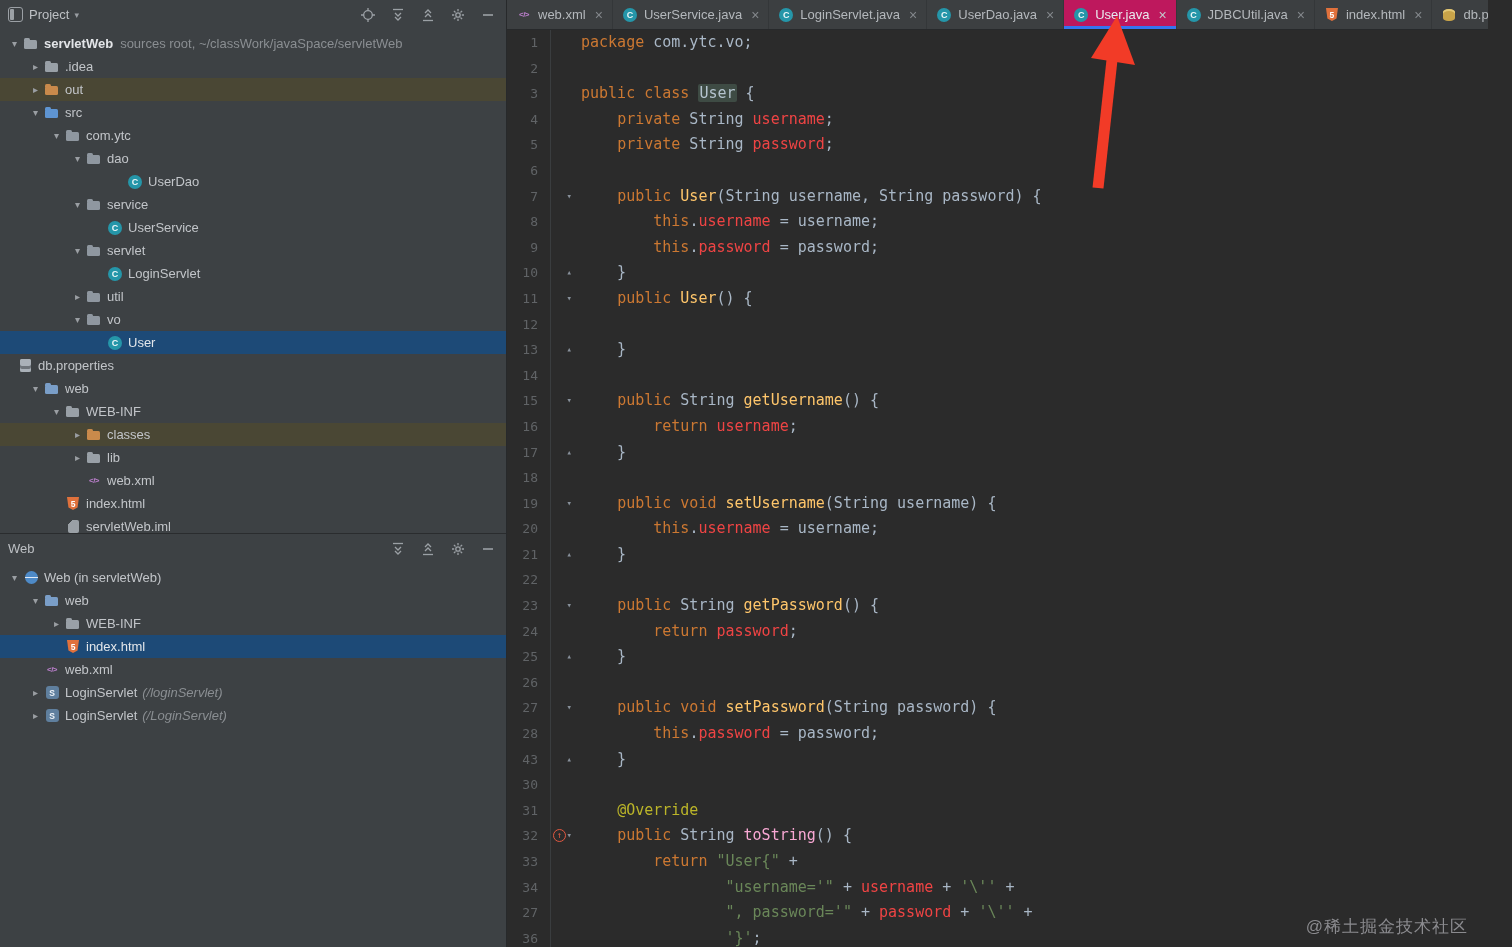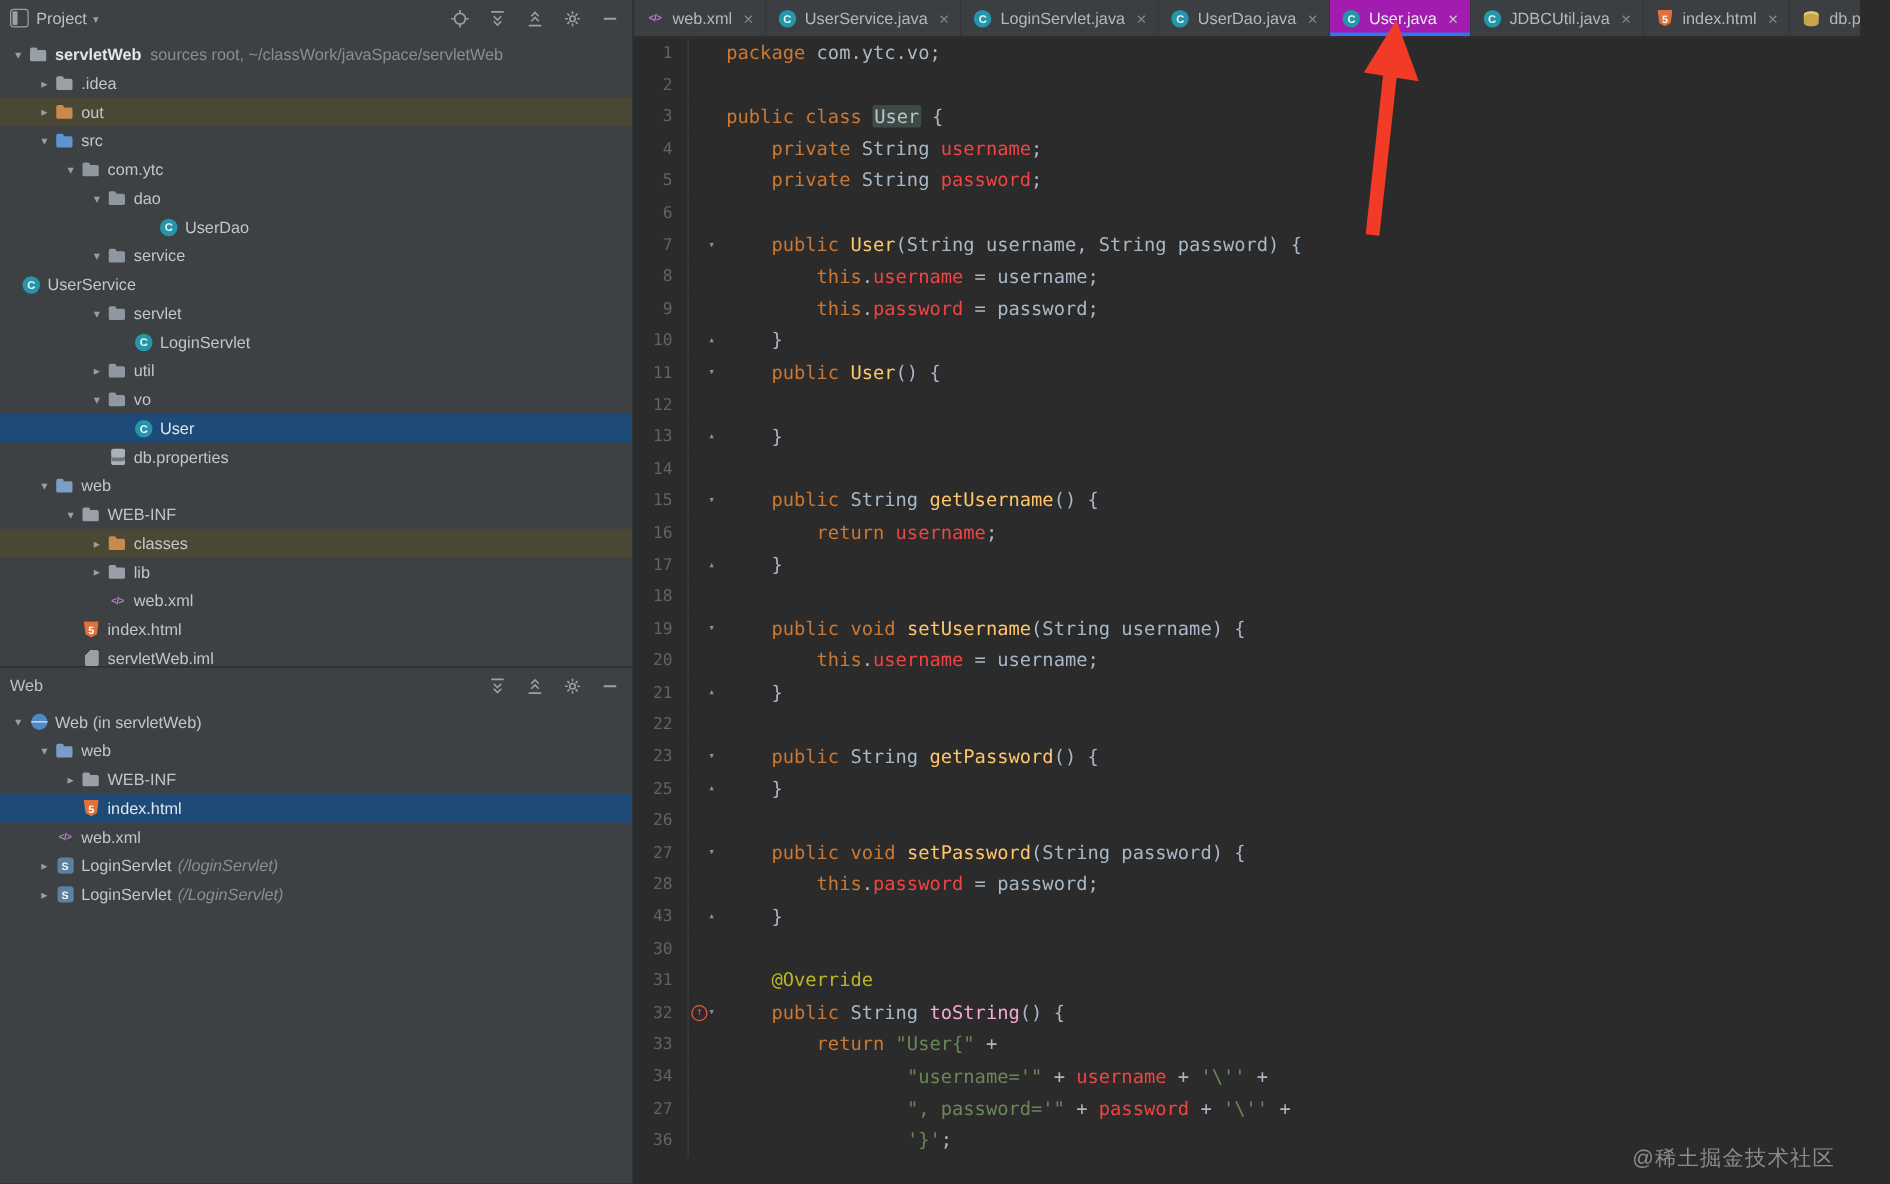--- a/index.html
+++ b/index.html
@@ -77,21 +77,21 @@
   .ic-db::before{content:"";width:12px;height:12px;background:#c9a449;
     border-radius:6px 6px 5px 5px/3px 3px 3px 3px;box-shadow:inset 0 2px 0 #e3c977}
 
   
   .editor-col{flex:1;display:flex;flex-direction:column;background:#2b2b2b;position:relative;overflow:hidden}
   .tabbar{height:30px;flex:0 0 30px;background:#3c3f41;display:flex;align-items:stretch;
     overflow:hidden;border-bottom:1px solid #27292b}
   .tab{display:flex;align-items:center;padding:0 9px;font-size:13px;color:#b4b8bc;gap:5px;
     position:relative;border-right:1px solid #343739;cursor:pointer;flex:0 0 auto}
   .tab .ic{margin-right:1px}
-  .tab.active{background:#a21caf;color:#e8eaee}
+  .tab.active{background:#be185d;color:#e8eaee}
   .tab.active::after{content:"";position:absolute;left:0;right:0;bottom:0;height:3px;background:#3574f0}
   .tab .close{color:#84888c;font-size:14px;margin-left:4px;line-height:1}
   .tab.active .close{color:#c3c7cc}
 
   .code{flex:1;overflow:hidden;font-family:"DejaVu Sans Mono","Liberation Mono",monospace;
     font-size:15px;line-height:25.6px}
   .crow{display:flex;height:25.6px;white-space:pre}
   .lnum{flex:0 0 44px;text-align:right;padding-right:12px;color:#606366;font-size:13px;
     border-right:1px solid #3a3d3f;font-family:"DejaVu Sans Mono",monospace}
   .gict{flex:0 0 28px;position:relative}
@@ -192,21 +192,21 @@
         <div class="trow" style="padding-left: 90px; margin-left: 20px;">
           <span class="chev"></span>
           <span class="ic ic-class"></span>
           <span class="tlabel">UserDao</span>
         </div>
         <div class="trow" style="padding-left: 69px;">
           <span class="chev">▾</span>
           <span class="ic ic-package"></span>
           <span class="tlabel">service</span>
         </div>
-        <div class="trow" style="">
+        <div class="trow" style="padding-left: 90px;">
           <span class="chev"></span>
           <span class="ic ic-class"></span>
           <span class="tlabel">UserService</span>
         </div>
         <div class="trow" style="padding-left: 69px;">
           <span class="chev">▾</span>
           <span class="ic ic-package"></span>
           <span class="tlabel">servlet</span>
         </div>
         <div class="trow" style="padding-left: 90px;">
@@ -222,21 +222,21 @@
         <div class="trow" style="padding-left: 69px;">
           <span class="chev">▾</span>
           <span class="ic ic-package"></span>
           <span class="tlabel">vo</span>
         </div>
         <div class="trow selected" style="padding-left: 90px;">
           <span class="chev"></span>
           <span class="ic ic-class"></span>
           <span class="tlabel">User</span>
         </div>
-        <div class="trow" style="padding-left: 69px; text-align: right;">
+        <div class="trow" style=" text-align: right;">
           <span class="chev"></span>
           <span class="ic ic-properties"></span>
           <span class="tlabel">db.properties</span>
         </div>
         <div class="trow" style="padding-left: 27px;">
           <span class="chev">▾</span>
           <span class="ic ic-folder-web"></span>
           <span class="tlabel">web</span>
         </div>
         <div class="trow" style="padding-left: 48px;">
@@ -403,20 +403,21 @@
         <div class="crow"><span class="lnum">14</span><span class="gict"></span><span class="codeline"></span></div>
         <div class="crow"><span class="lnum">15</span><span class="gict"><span class="fold">▾</span></span><span class="codeline"><span class="tok-pl">    </span><span class="tok-kw">public</span><span class="tok-pl"> String </span><span class="tok-mth">getUsername</span><span class="tok-pl">() {</span></span></div>
         <div class="crow"><span class="lnum">16</span><span class="gict"></span><span class="codeline"><span class="tok-pl">        </span><span class="tok-kw">return</span><span class="tok-pl"> </span><span class="tok-fld">username</span><span class="tok-pl">;</span></span></div>
         <div class="crow"><span class="lnum">17</span><span class="gict"><span class="fold">▴</span></span><span class="codeline"><span class="tok-pl">    }</span></span></div>
         <div class="crow"><span class="lnum">18</span><span class="gict"></span><span class="codeline"></span></div>
         <div class="crow"><span class="lnum">19</span><span class="gict"><span class="fold">▾</span></span><span class="codeline"><span class="tok-pl">    </span><span class="tok-kw">public</span><span class="tok-pl"> </span><span class="tok-kw">void</span><span class="tok-pl"> </span><span class="tok-mth">setUsername</span><span class="tok-pl">(String username) {</span></span></div>
         <div class="crow"><span class="lnum">20</span><span class="gict"></span><span class="codeline"><span class="tok-pl">        </span><span class="tok-kw">this</span><span class="tok-pl">.</span><span class="tok-fld">username</span><span class="tok-pl"> = username;</span></span></div>
         <div class="crow"><span class="lnum">21</span><span class="gict"><span class="fold">▴</span></span><span class="codeline"><span class="tok-pl">    }</span></span></div>
         <div class="crow"><span class="lnum">22</span><span class="gict"></span><span class="codeline"></span></div>
         <div class="crow"><span class="lnum">23</span><span class="gict"><span class="fold">▾</span></span><span class="codeline"><span class="tok-pl">    </span><span class="tok-kw">public</span><span class="tok-pl"> String </span><span class="tok-mth">getPassword</span><span class="tok-pl">() {</span></span></div>
+        <div class="crow"><span class="lnum">24</span><span class="gict"></span><span class="codeline"><span class="tok-pl">        </span><span class="tok-kw">return</span><span class="tok-pl"> </span><span class="tok-fld">password</span><span class="tok-pl">;</span></span></div>
         <div class="crow"><span class="lnum">25</span><span class="gict"><span class="fold">▴</span></span><span class="codeline"><span class="tok-pl">    }</span></span></div>
         <div class="crow"><span class="lnum">26</span><span class="gict"></span><span class="codeline"></span></div>
         <div class="crow"><span class="lnum">27</span><span class="gict"><span class="fold">▾</span></span><span class="codeline"><span class="tok-pl">    </span><span class="tok-kw">public</span><span class="tok-pl"> </span><span class="tok-kw">void</span><span class="tok-pl"> </span><span class="tok-mth">setPassword</span><span class="tok-pl">(String password) {</span></span></div>
         <div class="crow"><span class="lnum">28</span><span class="gict"></span><span class="codeline"><span class="tok-pl">        </span><span class="tok-kw">this</span><span class="tok-pl">.</span><span class="tok-fld">password</span><span class="tok-pl"> = password;</span></span></div>
         <div class="crow"><span class="lnum">43</span><span class="gict"><span class="fold">▴</span></span><span class="codeline"><span class="tok-pl">    }</span></span></div>
         <div class="crow"><span class="lnum">30</span><span class="gict"></span><span class="codeline"></span></div>
         <div class="crow"><span class="lnum">31</span><span class="gict"></span><span class="codeline"><span class="tok-pl">    </span><span class="tok-ann">@Override</span></span></div>
         <div class="crow"><span class="lnum">32</span><span class="gict"><span class="ovr">↑</span><span class="fold">▾</span></span><span class="codeline"><span class="tok-pl">    </span><span class="tok-kw">public</span><span class="tok-pl"> String </span><span class="tok-mth2">toString</span><span class="tok-pl">() {</span></span></div>
         <div class="crow"><span class="lnum">33</span><span class="gict"></span><span class="codeline"><span class="tok-pl">        </span><span class="tok-kw">return</span><span class="tok-pl"> </span><span class="tok-str">"User{"</span><span class="tok-pl"> +</span></span></div>
         <div class="crow"><span class="lnum">34</span><span class="gict"></span><span class="codeline"><span class="tok-pl">                </span><span class="tok-str">"username='"</span><span class="tok-pl"> + </span><span class="tok-fld">username</span><span class="tok-pl"> + </span><span class="tok-str">'\''</span><span class="tok-pl"> +</span></span></div>

